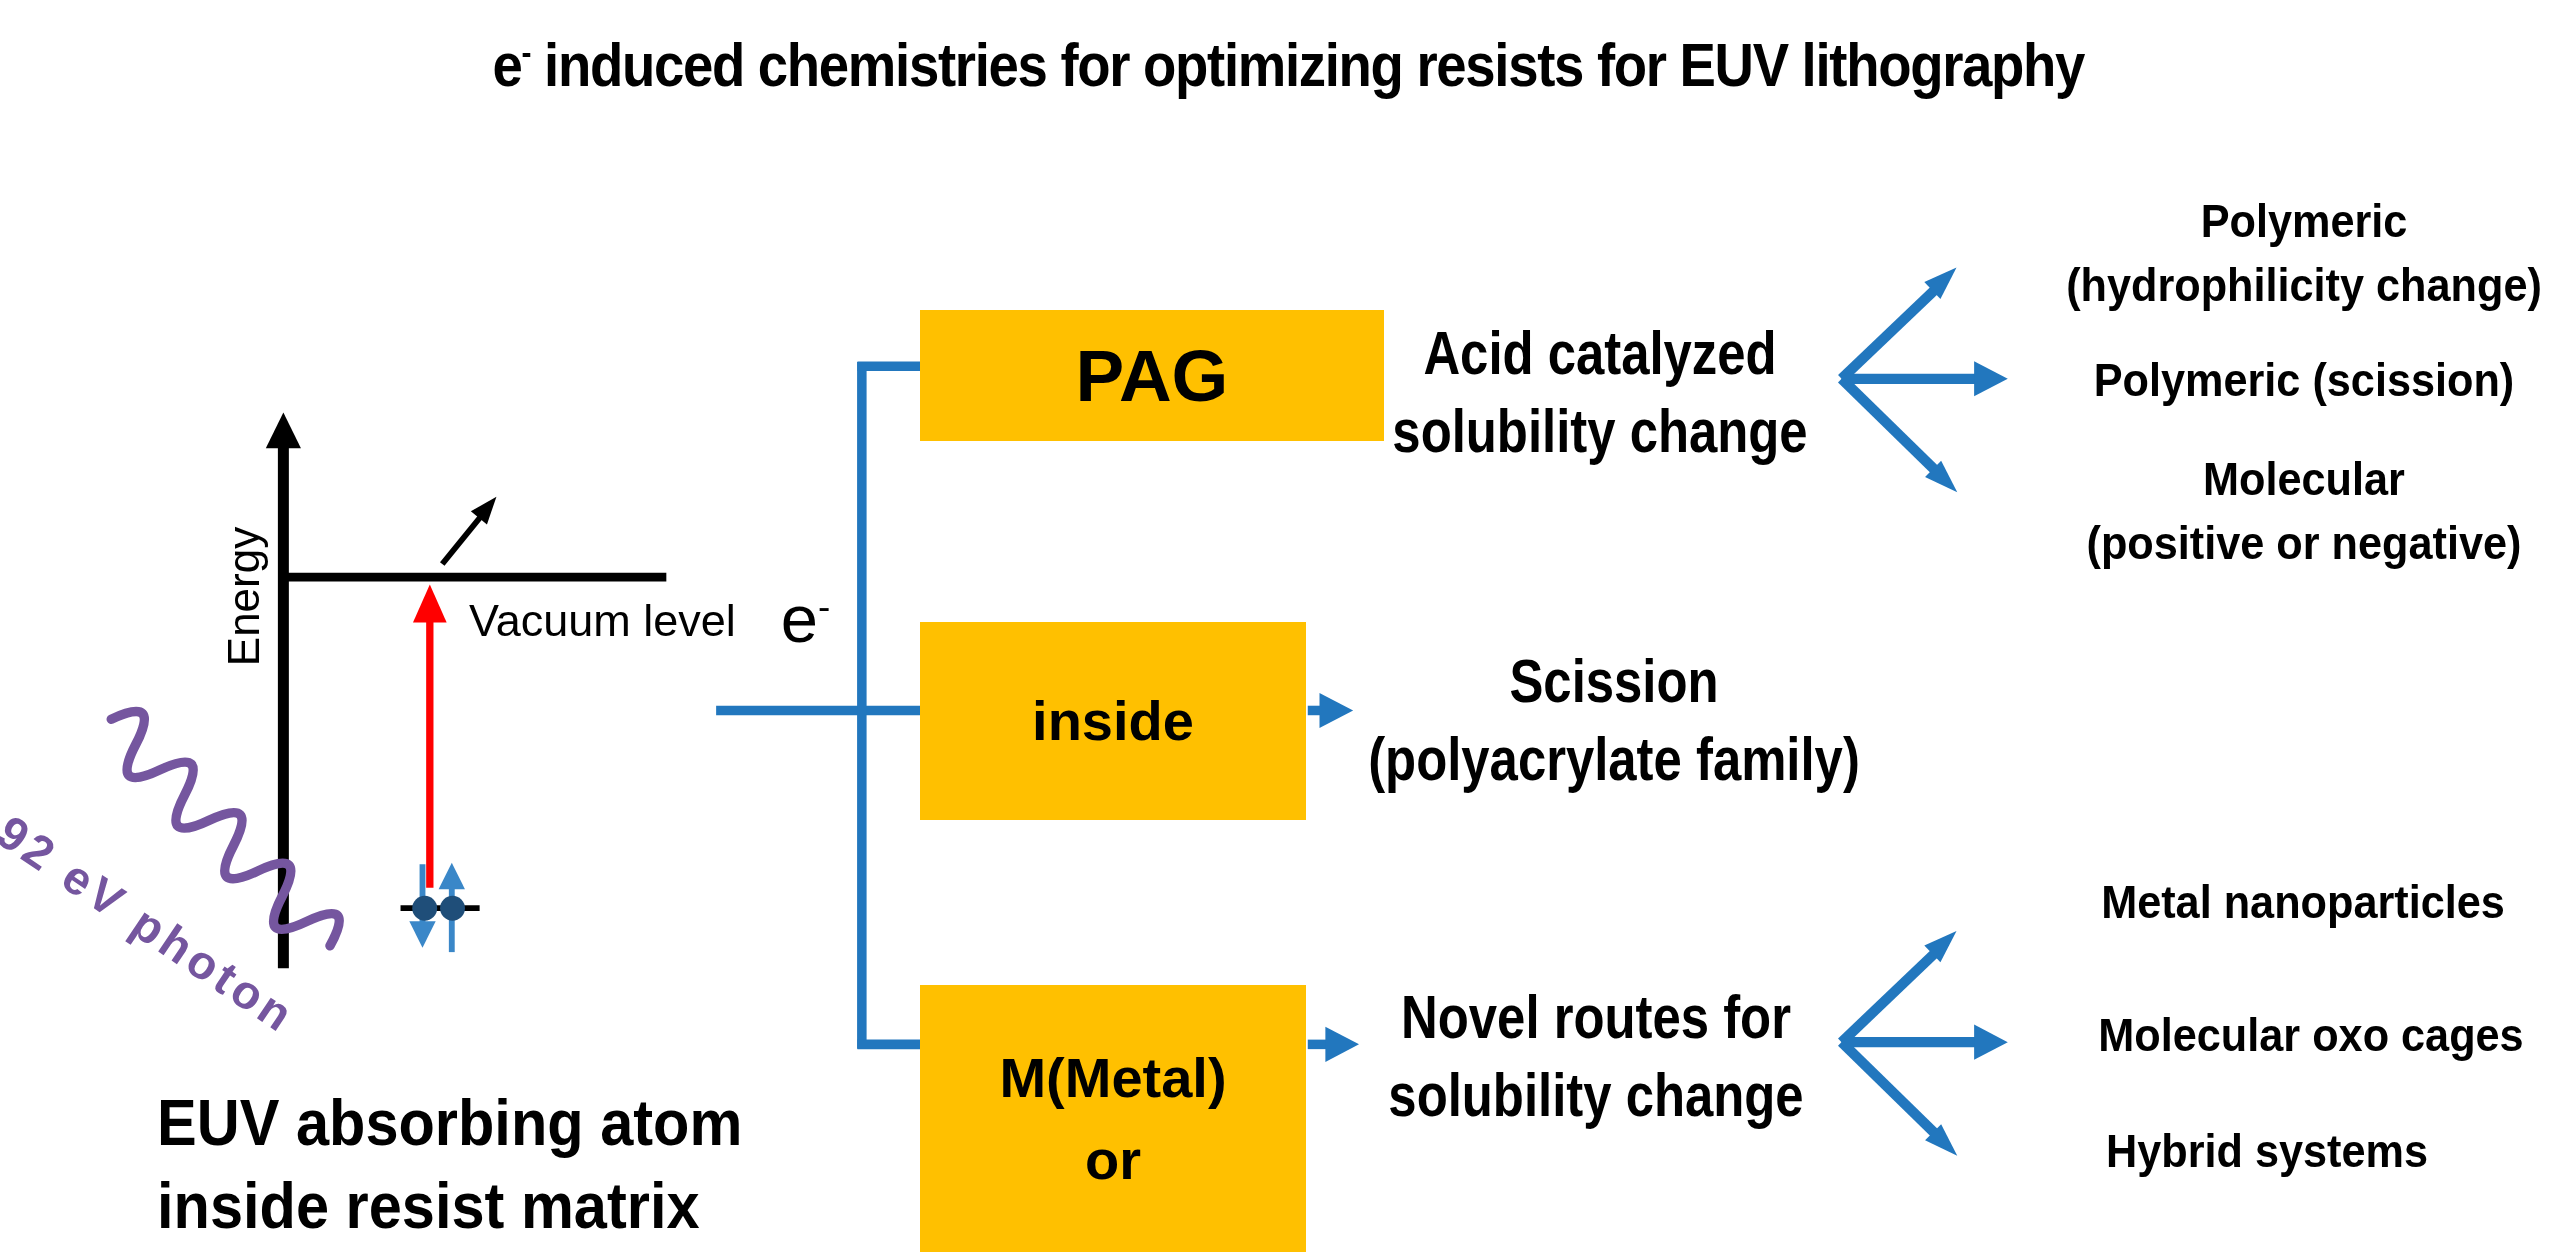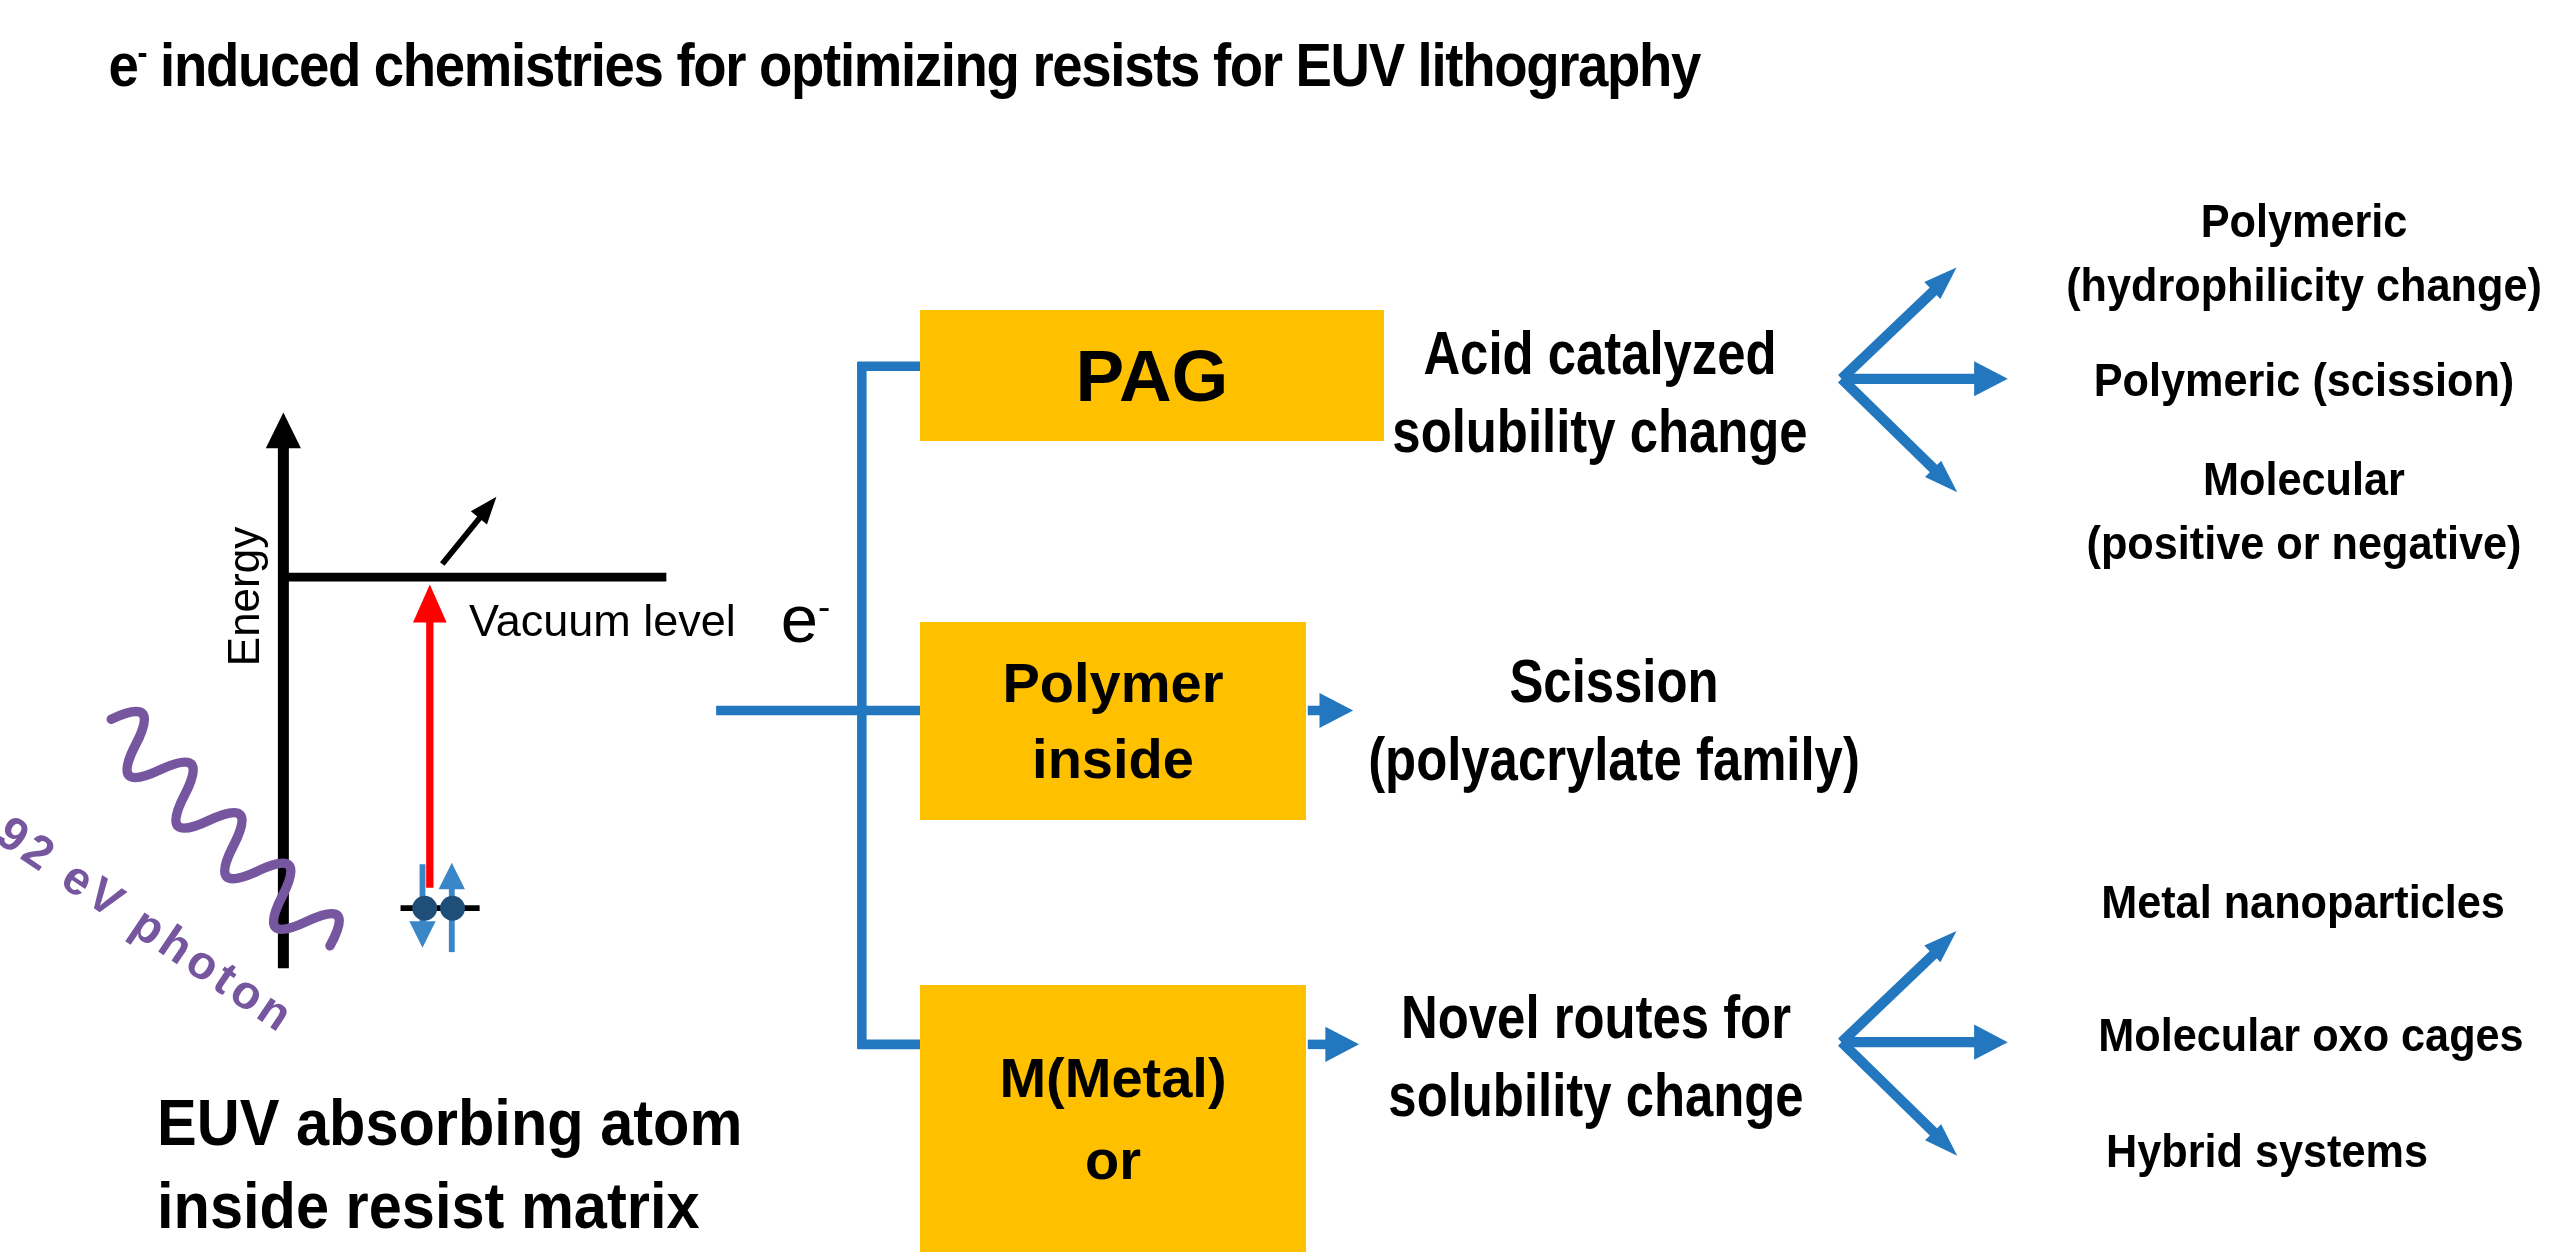--- a/index.html
+++ b/index.html
@@ -5,21 +5,21 @@
   :root{
     --blue:#2277be; --spin:#3a87c8; --navy:#1f4e79; --orange:#ffc000;
     --red:#ff0000; --purple:#75569f; --ink:#000000; --bg:#ffffff;
   }
   *{margin:0;padding:0;box-sizing:border-box;}
   html,body{width:2576px;height:1254px;background:var(--bg);overflow:hidden;}
   body{font-family:"Liberation Sans",sans-serif;color:var(--ink);position:relative;}
   .abs{position:absolute;}
   svg{position:absolute;left:0;top:0;}
   
-  .title{left:0;top:28px;width:2576px;font-size:62px;font-weight:bold;line-height:73px;letter-spacing:-1.5px;}
+  .title{left:0;top:28px;width:2576px;text-align:center;font-size:62px;font-weight:bold;line-height:73px;letter-spacing:-1.5px;}
   .title-inner{display:inline-block;transform:scaleX(0.88);transform-origin:center;white-space:nowrap;}
   sup.minus{font-size:55%;vertical-align:super;line-height:0;}
   
   .energy-label{left:133px;top:567px;width:220px;height:59px;display:flex;align-items:center;justify-content:center;
     font-size:44px;transform:rotate(-90deg);white-space:nowrap;}
   .vacuum-label{left:469px;top:595px;font-size:45px;white-space:nowrap;text-align:center;}
   .electron-label{left:747px;top:582px;width:117px;text-align:center;font-size:67px;line-height:73px;}
   .photon-label{left:18.3px;top:804px;font-size:47px;font-weight:bold;color:var(--purple);
     transform:rotate(34deg);transform-origin:left top;white-space:nowrap;letter-spacing:4.4px;}
   .caption{left:157px;top:1082px;width:718px;font-size:64px;font-weight:bold;line-height:83px;
@@ -128,21 +128,20 @@
 <div class="abs photon-label">92 eV photon</div>
 <div class="abs caption">
   <div>EUV absorbing atom</div>
   <div>inside resist matrix</div>
 </div>
 
 <div class="abs obox box-pag">
   <span>PAG</span>
 </div>
 <div class="abs obox box-polymer">
-  <span>Polymer</span>
   <span>inside</span>
 </div>
 <div class="abs obox box-metal">
   <span>M(Metal)</span>
   <span>or</span>
 </div>
 
 <div class="abs outcome out-acid">
   <div>Acid catalyzed</div>
   <div>solubility change</div>

